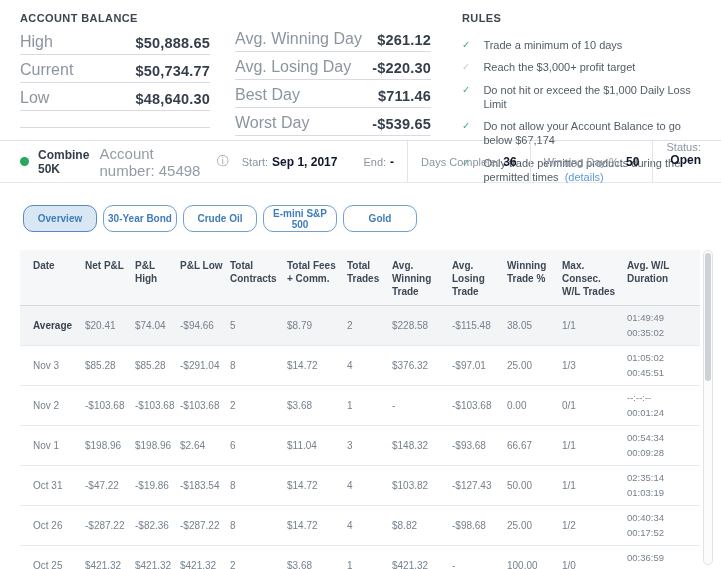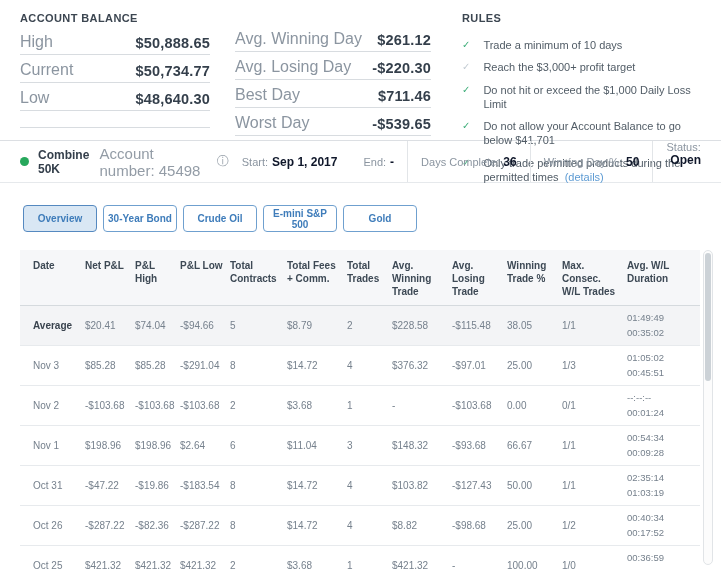--- a/index.html
+++ b/index.html
@@ -32,21 +32,21 @@
   .info { color:#98a1aa; font-size:12px; margin-left:6px; cursor:pointer; }
   .acct-stats { margin-left:auto; display:flex; align-items:stretch; height:100%; }
   .acct-stat { font-size:11px; color:#8b95a0; padding:0 13px; display:flex; align-items:center; white-space:nowrap; }
   .acct-stat b { color:#0f172a; font-size:12px; margin-left:4px; }
   .acct-stat.sep { border-left:1px solid #e2e5e8; }
   .acct-stat:last-child { padding-right:0;flex-direction:column; }
 
   
   .tabs { margin:22px 0 0 23px; display:flex; }
   .tab { width:74px; height:27px; margin-right:6px; background:#fff; border:1px solid #6fa0cf;
-    border-radius:4px; color:#3e7cba; font-size:10px; font-weight:bold; font-family:inherit; cursor:pointer; }
+    border-radius:10px; color:#3e7cba; font-size:10px; font-weight:bold; font-family:inherit; cursor:pointer; }
   .tab.active { background:#d9e7f4; border-color:#5589c0; }
 
   
   .table { margin:18px 20px 0 20px; width:680px; }
   .grid { display:grid; grid-template-columns:65px 50px 45px 50px 57px 60px 45px 60px 55px 55px 65px 73px; }
   .thead { background:#f6f7f9; border-bottom:1px solid #d5dade; }
   .th { font-size:10px; font-weight:bold; color:#3d4955; line-height:1.3; padding:9px 6px 7px 0; }
   .th:first-child { padding-left:13px; }
   .tr { height:40px; align-items:center; border-bottom:1px solid #e7eaed; }
   .tr.avg { background:#f3f4f6; }
@@ -115,21 +115,21 @@
           <div class="rule">
             <span class="check muted">✓</span>
             <span class="rule-text">Reach the $3,000+ profit target</span>
           </div>
           <div class="rule">
             <span class="check">✓</span>
             <span class="rule-text">Do not hit or exceed the $1,000 Daily Loss Limit</span>
           </div>
           <div class="rule">
             <span class="check">✓</span>
-            <span class="rule-text">Do not allow your Account Balance to go below $41,701</span>
+            <span class="rule-text">Do not allow your Account Balance to go below $67,174</span>
           </div>
           <div class="rule">
             <span class="check">✓</span>
             <span class="rule-text">Only trade permitted products during the permitted times<a class="details-link"> (details)</a></span>
           </div>
         </div>
     </div>
   </section>
 
   <section class="account-bar">

